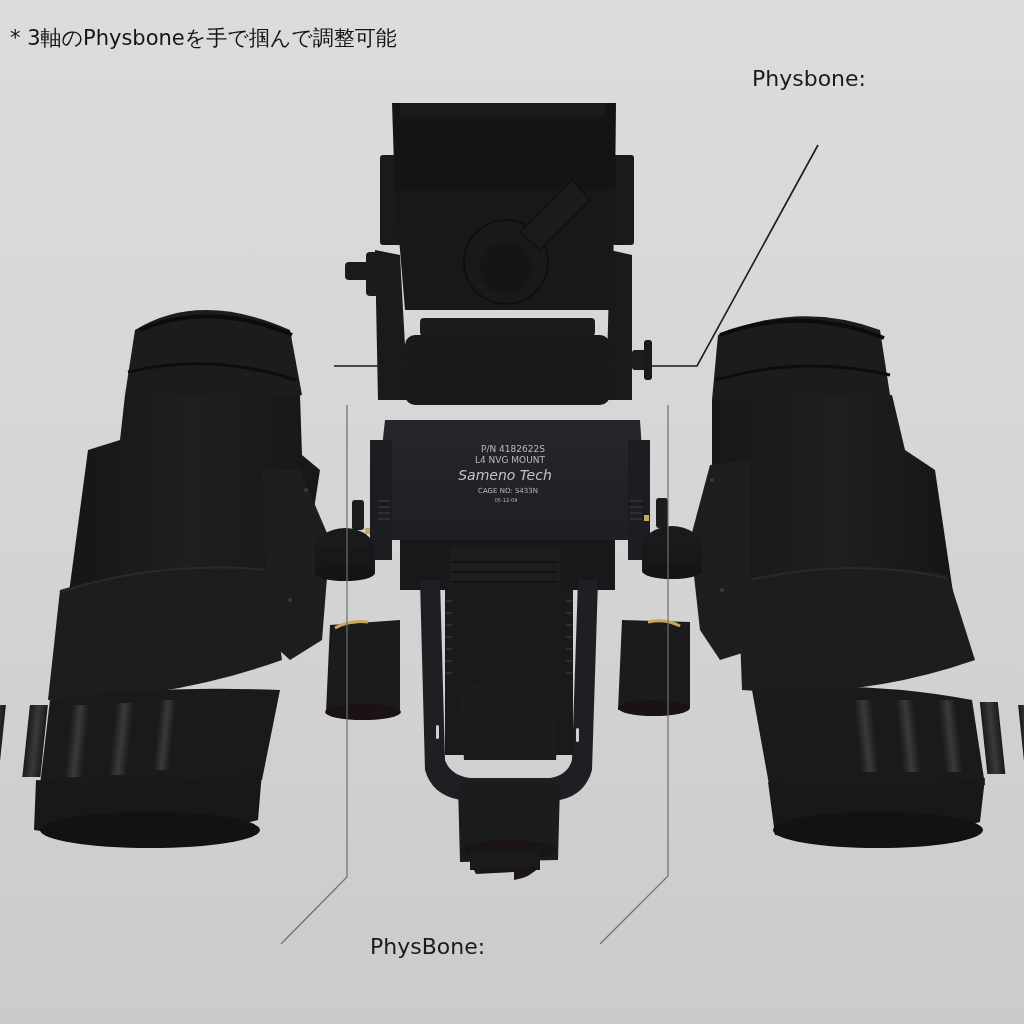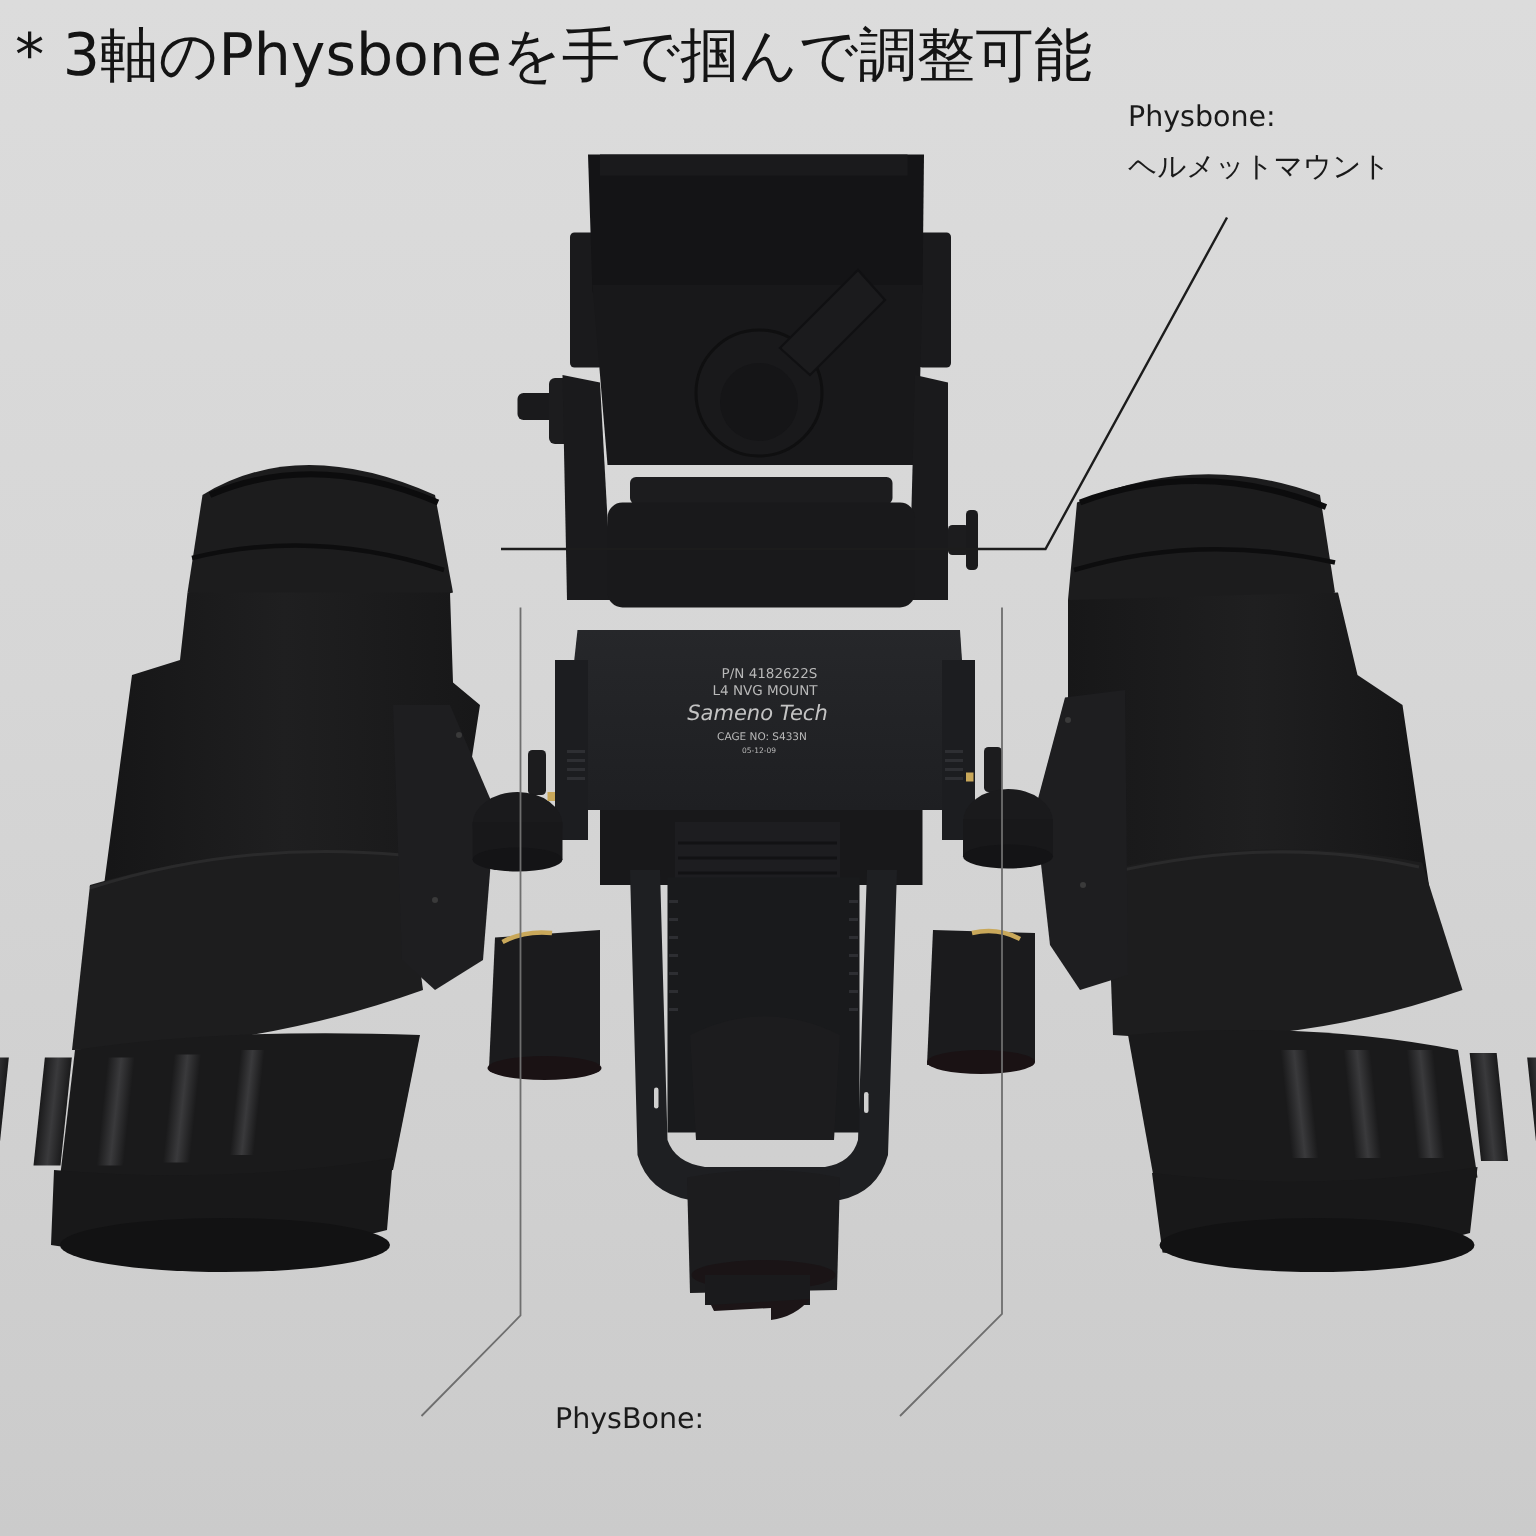--- a/index.html
+++ b/index.html
@@ -12,28 +12,28 @@
     body {
       position: relative;
       background: linear-gradient(180deg, #dcdcdc 0%, #d6d6d6 45%, #cbcbcb 100%);
       font-family: "DejaVu Sans", "Liberation Sans", sans-serif;
       color: #141414;
     }
     .headline {
       position: absolute;
       left: 10px;
       top: 18px;
-      font-size: 39px;
+      font-size: 21px;
       line-height: 40px;
       letter-spacing: 0px;
       white-space: nowrap;
     }
     .label {
       position: absolute;
-      font-size: 19px;
+      font-size: 22px;
       line-height: 33px;
       white-space: nowrap;
       color: #1a1a1a;
     }
     .label .line { display: block; }
     .label-mount { left: 752px; top: 62px; }
     .label-lens { left: 370px; top: 930px; }
     .scene {
       position: absolute;
       left: 0;
@@ -51,21 +51,20 @@
       font-style: italic;
     }
   </style>
 </head>
 <body>
 
 <div class="headline">* 3軸のPhysboneを手で掴んで調整可能</div>
 
 <div class="label label-mount">
   <span class="line">Physbone:</span>
-  <span class="line">ヘルメットマウント</span>
 </div>
 
 <div class="label label-lens">
   <span class="line">PhysBone:</span>
 </div>
 
 <svg class="scene" viewBox="0 0 1024 1024" xmlns="http://www.w3.org/2000/svg">
   <defs>
     <linearGradient id="tubeL" x1="0" y1="0" x2="1" y2="0">
       <stop offset="0" stop-color="#151516"></stop>

